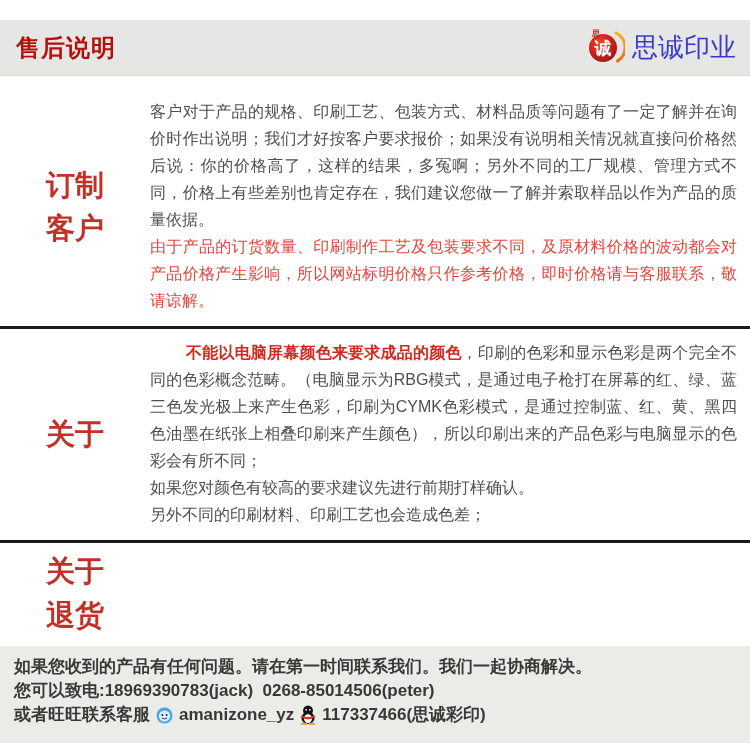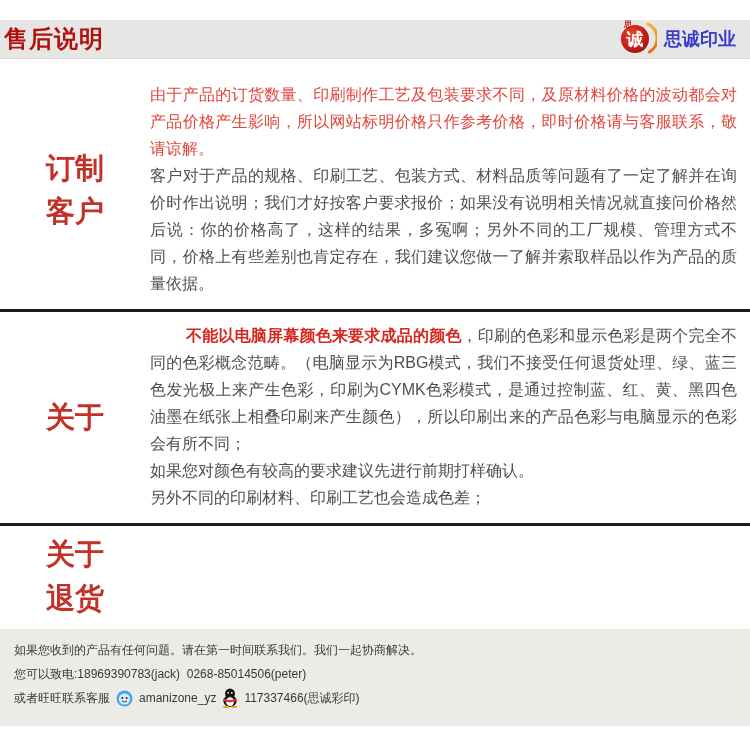--- a/index.html
+++ b/index.html
@@ -5,47 +5,47 @@
 <style>
   * { box-sizing: border-box; margin: 0; padding: 0; }
   html, body { background: #ffffff; }
   body {
     width: 750px; min-height: 753px; margin: 0 auto;
     font-family: "Liberation Sans", "DejaVu Sans", sans-serif;
     overflow-x: hidden;
   }
   .top-strip { height: 20px; background: #ffffff; }
   .header-bar {
-    height: 38px; background: var(--header-bg, #e6e6e4);
+    height: 55px; background: var(--header-bg, #e6e6e4);
     display: flex; align-items: center; justify-content: space-between;
-    padding: 0 14px 0 4px;
+    padding: 0 14px 0 16px;
   }
   .page-title {
     font-size: 24px; font-weight: bold; letter-spacing: 1px;
     color: var(--title-red, #b3100d);
   }
   .brand { display: flex; align-items: center; gap: 7px; }
-  .brand-name { font-size: 18px; font-weight: bold; color: var(--brand-blue, #3a3ace); }
+  .brand-name { font-size: 26px; font-weight: normal; color: var(--brand-blue, #3a3ace); }
   .content { border-top: 1px solid #d9d9d7; padding-top: 12px; background: #fff; }
   .section { display: flex; padding: 7px 0; }
   .section + .section { border-top: 3px solid var(--divider, #1b1b1b); }
   .label {
     width: 150px; flex: 0 0 150px;
     display: flex; flex-direction: column; justify-content: center; align-items: center;
     color: var(--label-red, #c23128);
     font-size: 29px; font-weight: bold; line-height: 1.5;
   }
   .body { flex: 1; padding: 3px 13px 5px 0; font-size: 16px; line-height: 27px; }
   .para { text-align: justify; }
   .run-dark { color: var(--body-dark, #4f4f4f); }
   .run-red { color: var(--body-red, #e2463d); }
   .run-red-bold { color: var(--strong-red, #d4281e); font-weight: bold; margin-left: 36px; }
   .footer { background: var(--footer-bg, #ebebe8); padding: 9px 0 16px 14px; margin-top: 2px; }
   .contact-line {
-    font-size: 12px; font-weight: normal; color: var(--contact-dark, #383838);
+    font-size: 17px; font-weight: bold; color: var(--contact-dark, #383838);
     line-height: 24px; white-space: pre-wrap;
   }
   .contact-row { display: flex; align-items: center; gap: 6px; }
   .contact-row .icon { display: inline-flex; align-items: center; }
 </style>
 </head>
 <body>
 
 <div class="top-strip"></div>
 
@@ -76,30 +76,30 @@
 </div>
 
 <div class="content">
   <div>
       <section class="section">
         <div class="label">
           <div class="label-line">订制</div>
           <div class="label-line">客户</div>
         </div>
         <div class="body">
+          <p class="para"><span class="run run-dark">客户对于产品的规格、印刷工艺、包装方式、材料品质等问题有了一定了解并在询价时作出说明；我们才好按客户要求报价；如果没有说明相关情况就直接问价格然后说：你的价格高了，这样的结果，多冤啊；另外不同的工厂规模、管理方式不同，价格上有些差别也肯定存在，我们建议您做一了解并索取样品以作为产品的质量依据。</span></p>
           <p class="para"><span class="run run-red">由于产品的订货数量、印刷制作工艺及包装要求不同，及原材料价格的波动都会对产品价格产生影响，所以网站标明价格只作参考价格，即时价格请与客服联系，敬请谅解。</span></p>
-          <p class="para"><span class="run run-dark">客户对于产品的规格、印刷工艺、包装方式、材料品质等问题有了一定了解并在询价时作出说明；我们才好按客户要求报价；如果没有说明相关情况就直接问价格然后说：你的价格高了，这样的结果，多冤啊；另外不同的工厂规模、管理方式不同，价格上有些差别也肯定存在，我们建议您做一了解并索取样品以作为产品的质量依据。</span></p>
         </div>
       </section>
       <section class="section">
         <div class="label">
           <div class="label-line">关于</div>
         </div>
         <div class="body">
-          <p class="para"><span class="run run-red-bold">不能以电脑屏幕颜色来要求成品的颜色</span><span class="run run-dark">，印刷的色彩和显示色彩是两个完全不同的色彩概念范畴。（电脑显示为RBG模式，我们不接受任何退货处理、绿、蓝三色发光极上来产生色彩，印刷为CYMK色彩模式，是通过控制蓝、红、黄、黑四色油墨在纸张上相叠印刷来产生颜色），所以印刷出来的产品色彩与电脑显示的色彩会有所不同；</span></p>
+          <p class="para"><span class="run run-red-bold">不能以电脑屏幕颜色来要求成品的颜色</span><span class="run run-dark">，印刷的色彩和显示色彩是两个完全不同的色彩概念范畴。（电脑显示为RBG模式，是通过电子枪打在屏幕的红、绿、蓝三色发光极上来产生色彩，印刷为CYMK色彩模式，是通过控制蓝、红、黄、黑四色油墨在纸张上相叠印刷来产生颜色），所以印刷出来的产品色彩与电脑显示的色彩会有所不同；</span></p>
           <p class="para"><span class="run run-dark">如果您对颜色有较高的要求建议先进行前期打样确认。</span></p>
           <p class="para"><span class="run run-dark">另外不同的印刷材料、印刷工艺也会造成色差；</span></p>
         </div>
       </section>
       <section class="section">
         <div class="label">
           <div class="label-line">关于</div>
           <div class="label-line">退货</div>
         </div>
       </section>

